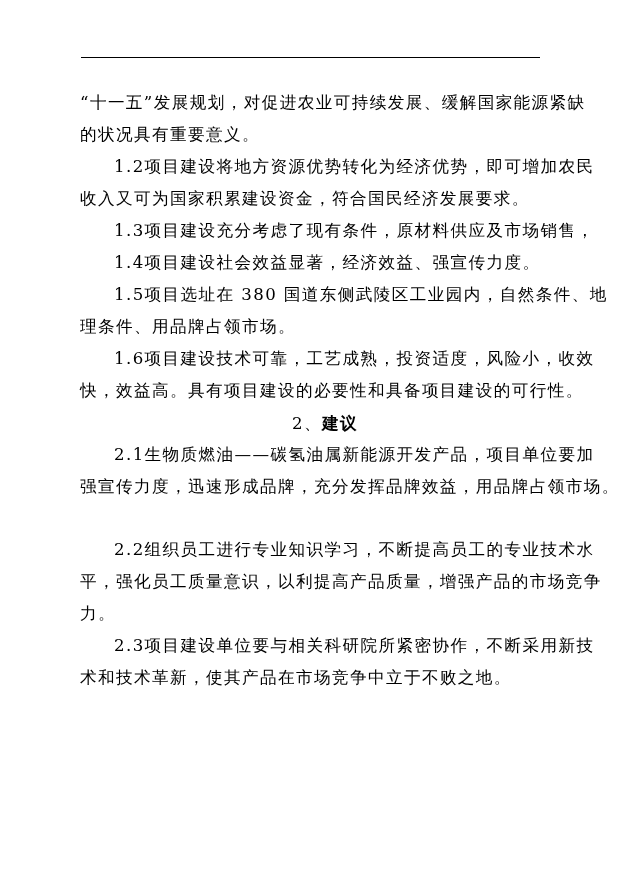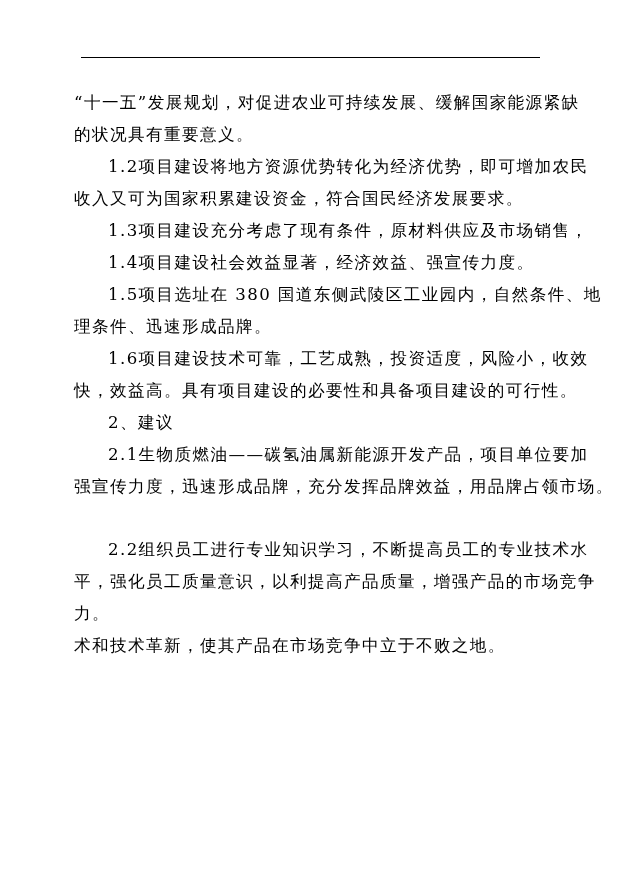--- a/index.html
+++ b/index.html
@@ -24,57 +24,58 @@
     .header-rule {
       position: absolute;
       left: 81px;
       top: 57px;
       width: 459px;
       height: 0;
       border-top: 1px solid #000000;
     }
     .body-text {
       position: absolute;
-      left: 74px;
+      left: 80px;
       top: 87px;
       width: 456px;
     }
     .line {
       height: 32px;
       line-height: 32px;
       font-size: 16.6px;
       letter-spacing: 1.4px;
       white-space: nowrap;
       overflow: visible;
     }
-    .line.indent { padding-left: 34px; }
+    .line.indent { padding-left: 34px; text-align: center; }
     .line.blank { height: 31px; }
-    .bold { font-weight: normal; }
+    .bold { font-weight: bold; }
   </style>
 </head>
 <body>
 
 <div class="page">
   <div class="header-rule"></div>
 
   <div class="body-text">
     <div class="line">“十一五”发展规划，对促进农业可持续发展、缓解国家能源紧缺</div>
     <div class="line">的状况具有重要意义。</div>
     <div class="line indent">1.2项目建设将地方资源优势转化为经济优势，即可增加农民</div>
     <div class="line">收入又可为国家积累建设资金，符合国民经济发展要求。</div>
     <div class="line indent">1.3项目建设充分考虑了现有条件，原材料供应及市场销售，</div>
     <div class="line indent">1.4项目建设社会效益显著，经济效益、强宣传力度。</div>
     <div class="line indent">1.5项目选址在 380 国道东侧武陵区工业园内，自然条件、地</div>
-    <div class="line">理条件、迅速形成品牌。</div>
+    <div class="line">理条件、用品牌占领市场。</div>
     <div class="line indent">1.6项目建设技术可靠，工艺成熟，投资适度，风险小，收效</div>
     <div class="line">快，效益高。具有项目建设的必要性和具备项目建设的可行性。</div>
     <div class="line indent">
       <span>2、</span><span class="bold">建议</span>
     </div>
     <div class="line indent">2.1生物质燃油——碳氢油属新能源开发产品，项目单位要加</div>
     <div class="line">强宣传力度，迅速形成品牌，充分发挥品牌效益，用品牌占领市场。</div>
     <div class="line blank"></div>
     <div class="line indent">2.2组织员工进行专业知识学习，不断提高员工的专业技术水</div>
     <div class="line">平，强化员工质量意识，以利提高产品质量，增强产品的市场竞争</div>
     <div class="line">力。</div>
+    <div class="line indent">2.3项目建设单位要与相关科研院所紧密协作，不断采用新技</div>
     <div class="line">术和技术革新，使其产品在市场竞争中立于不败之地。</div>
   </div>
 </div>
 
 </body></html>

